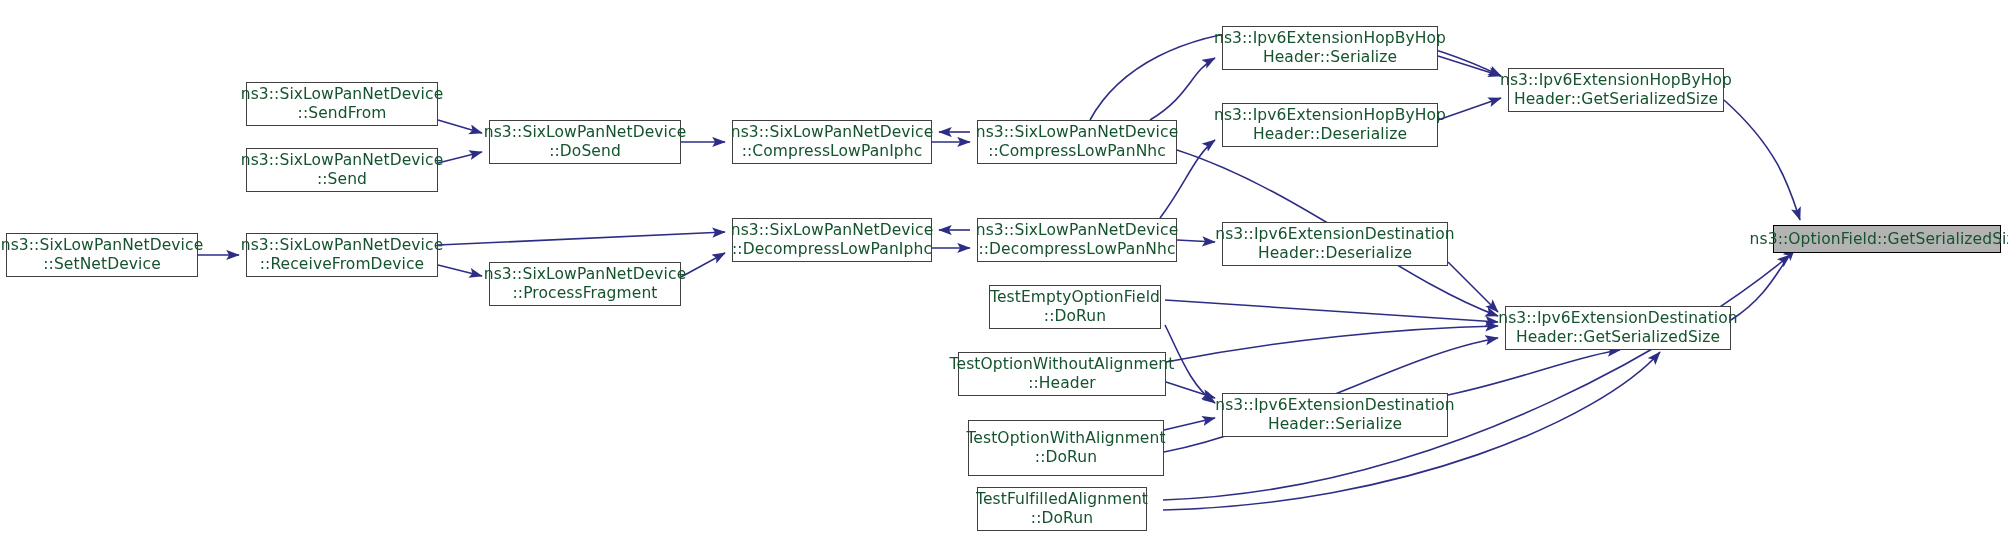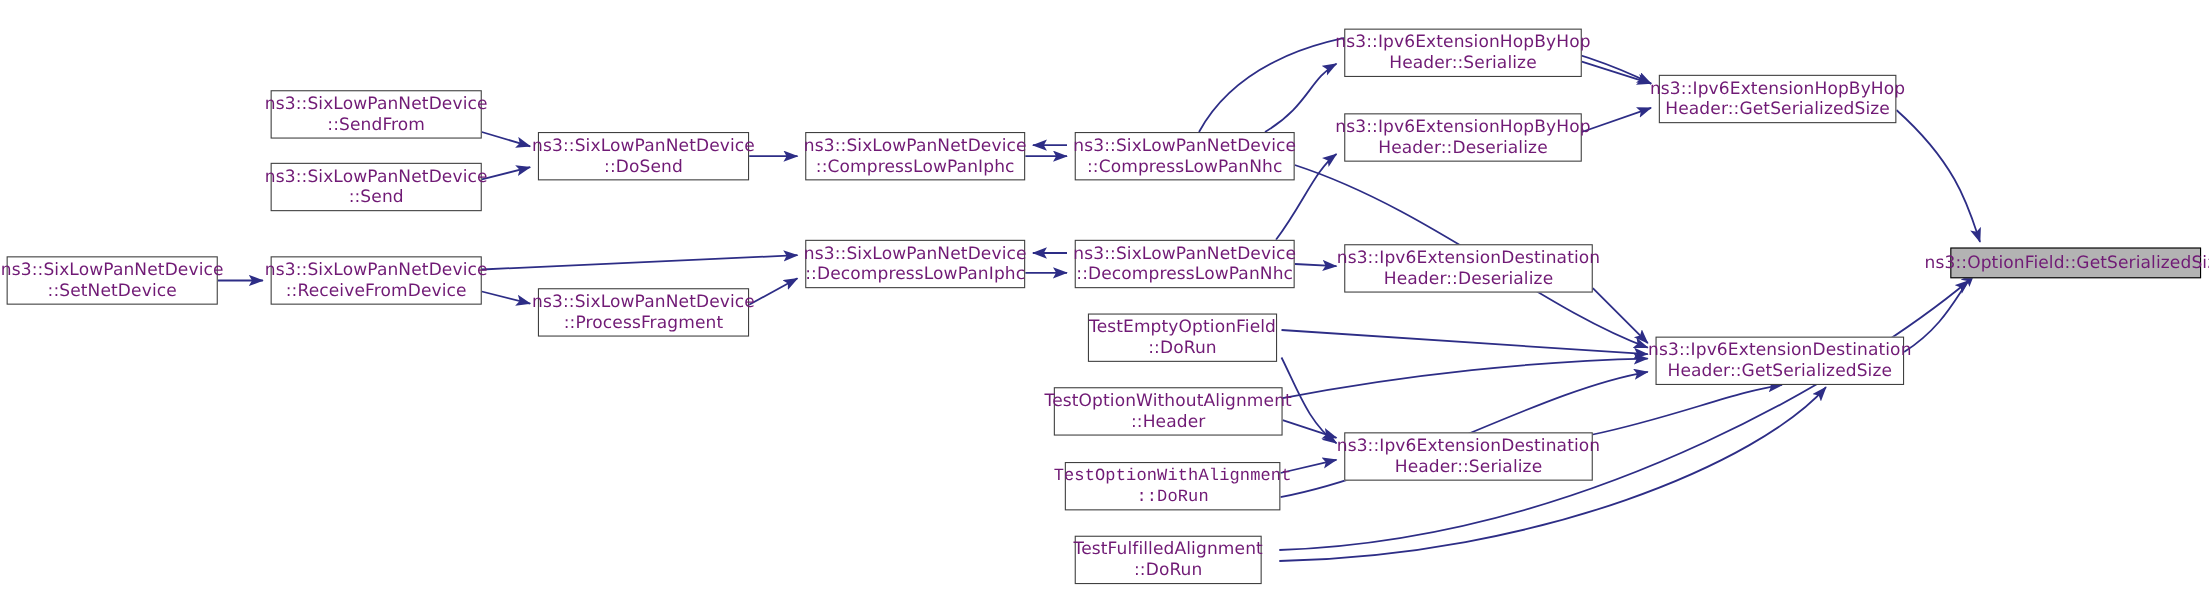--- a/index.html
+++ b/index.html
@@ -10,21 +10,21 @@
     position:absolute;
     box-sizing:border-box;
     border:1.4px solid #404040;
     background:#ffffff;
     display:flex;
     align-items:center;
     justify-content:center;
     text-align:center;
     font-size:15.5px;
     line-height:1.22;
-    color:#701a75;
+    color:#14532d;
     white-space:pre-line;
     letter-spacing:0.1px;
   }
   .node.highlight{background:#b3b3b3;border-color:#000000;}
   .node .lbl{display:block;padding:0 4px;}
 </style>
 </head>
 <body>
 
 <div id="canvas">
@@ -97,19 +97,19 @@
       <div class="node" style="left: 1222px; top: 222px; width: 226px; height: 44px;"><span class="lbl">ns3::Ipv6ExtensionDestination
 Header::Deserialize</span></div>
       <div class="node" style="left: 1505px; top: 306px; width: 226px; height: 44px;"><span class="lbl">ns3::Ipv6ExtensionDestination
 Header::GetSerializedSize</span></div>
       <div class="node" style="left: 1222px; top: 393px; width: 226px; height: 44px;"><span class="lbl">ns3::Ipv6ExtensionDestination
 Header::Serialize</span></div>
       <div class="node" style="left: 989px; top: 285px; width: 172px; height: 44px;"><span class="lbl">TestEmptyOptionField
 ::DoRun</span></div>
       <div class="node" style="left: 958px; top: 352px; width: 208px; height: 44px;"><span class="lbl">TestOptionWithoutAlignment
 ::Header</span></div>
-      <div class="node" style="left: 968px; top: 420px; width: 196px; height: 44px; font-family: Liberation Mono, monospace;"><span class="lbl">TestOptionWithAlignment
+      <div class="node" style="left: 968px; top: 420px; width: 196px; height: 56px;"><span class="lbl">TestOptionWithAlignment
 ::DoRun</span></div>
       <div class="node" style="left: 977px; top: 487px; width: 170px; height: 44px;"><span class="lbl">TestFulfilledAlignment
 ::DoRun</span></div>
       <div class="node highlight" style="left: 1773px; top: 225px; width: 228px; height: 28px;"><span class="lbl">ns3::OptionField::GetSerializedSize</span></div>
     </div>
 </div>
 
 </body></html>

